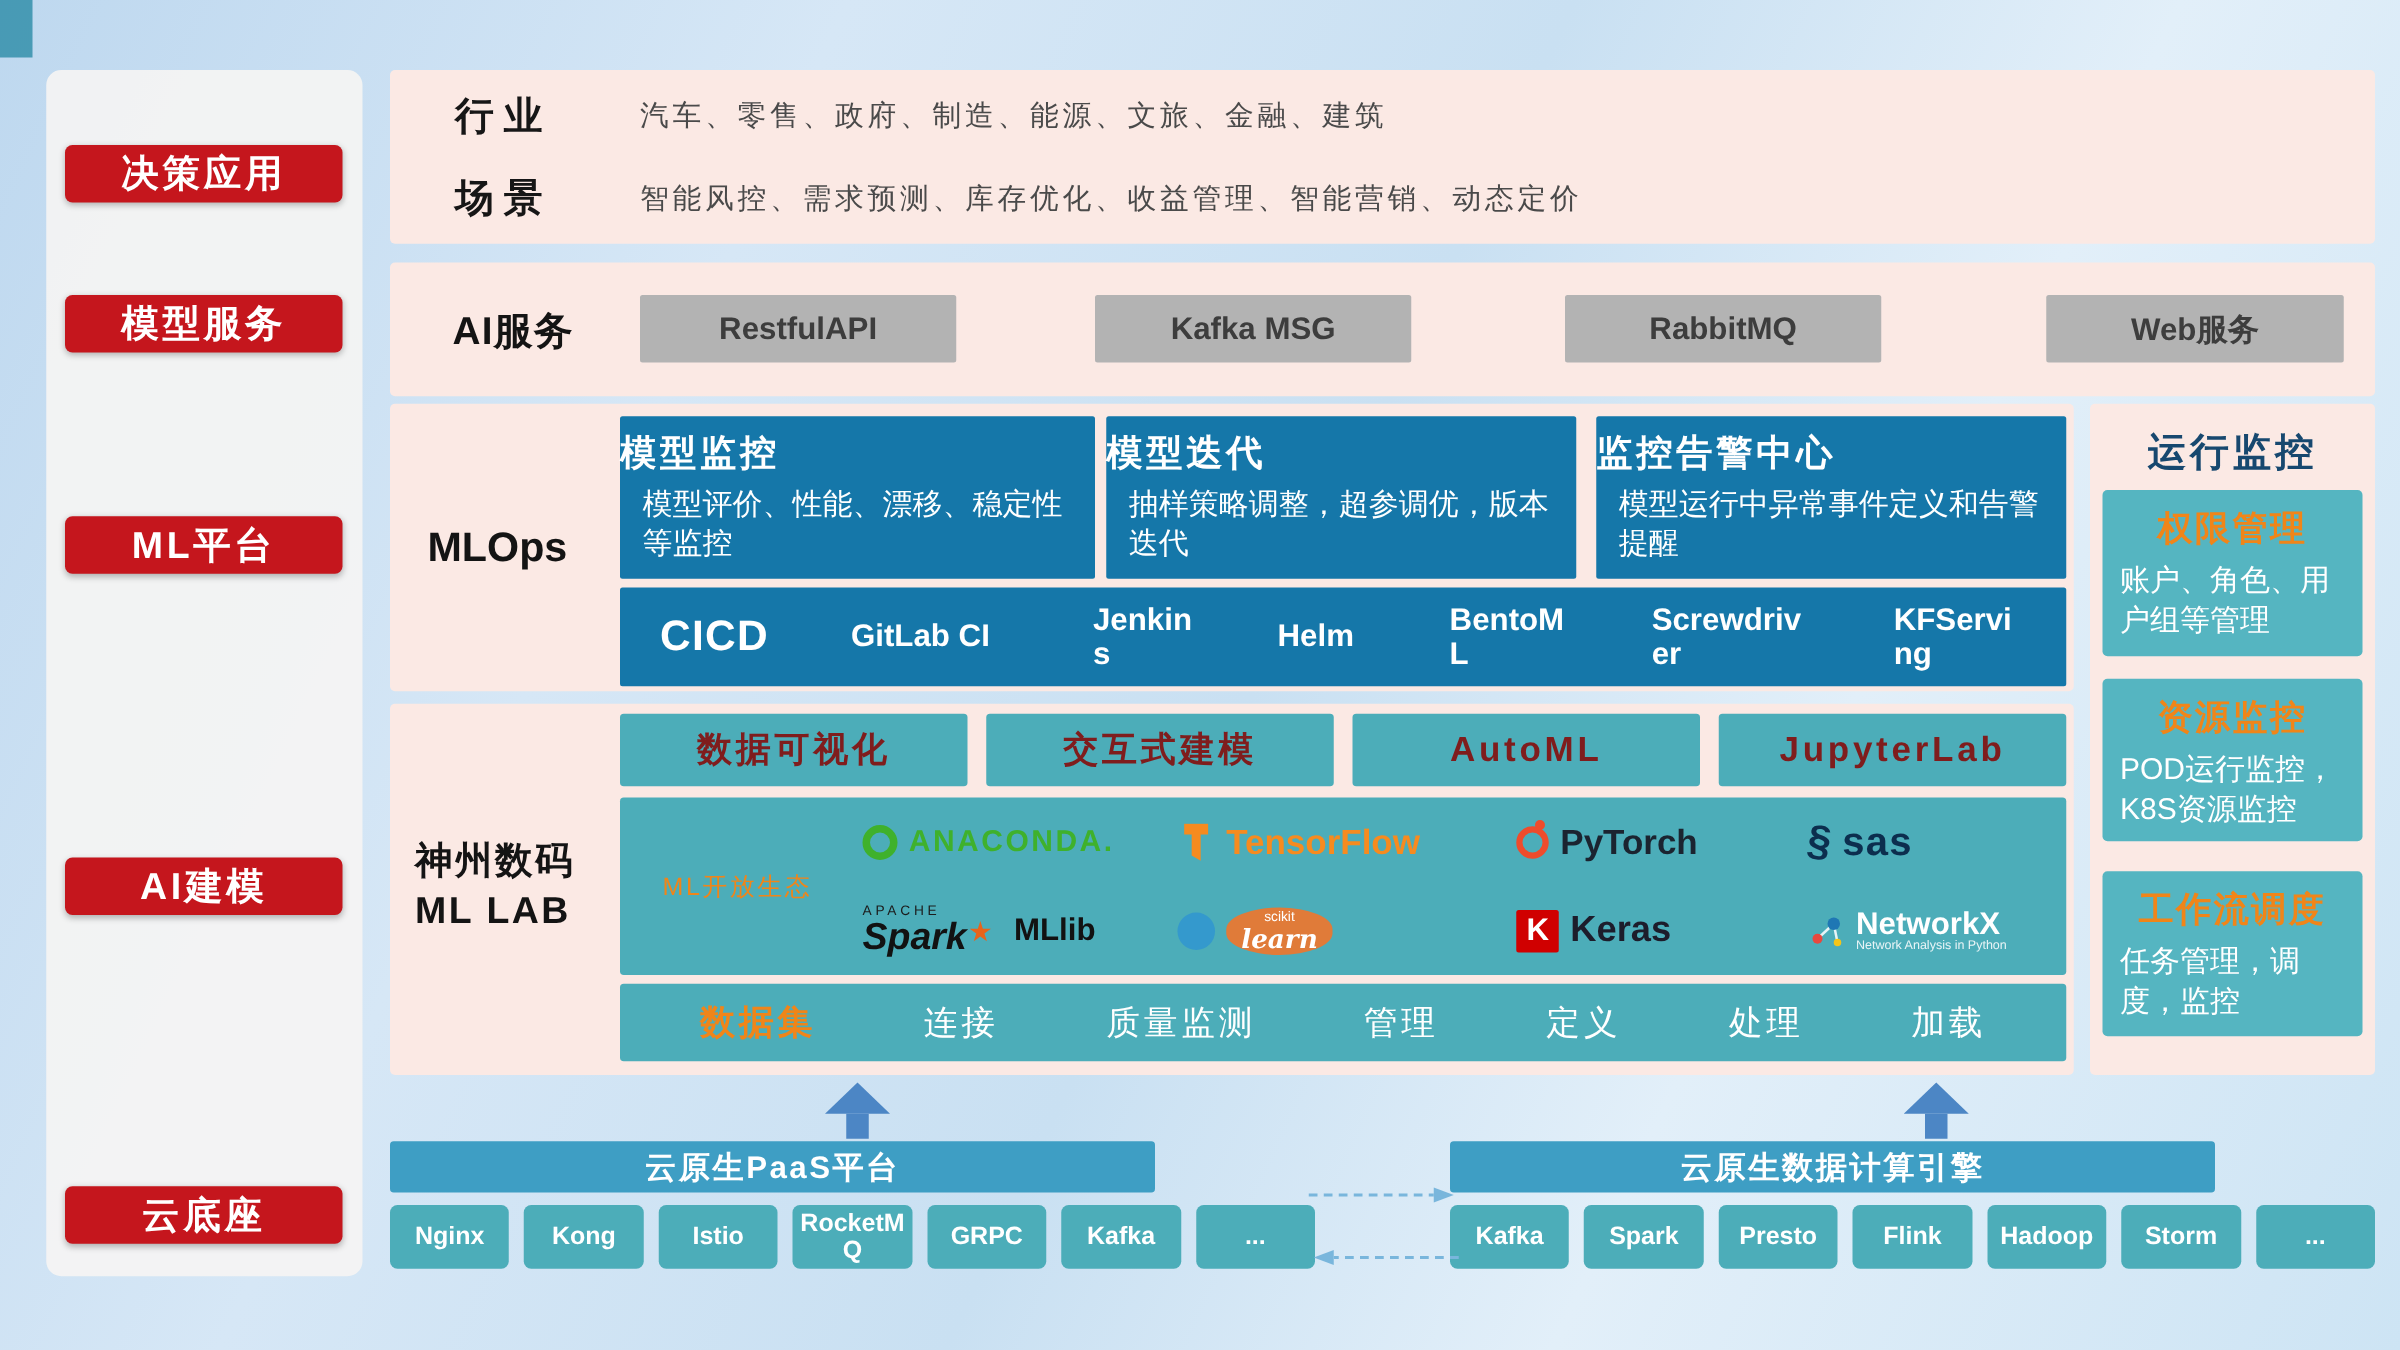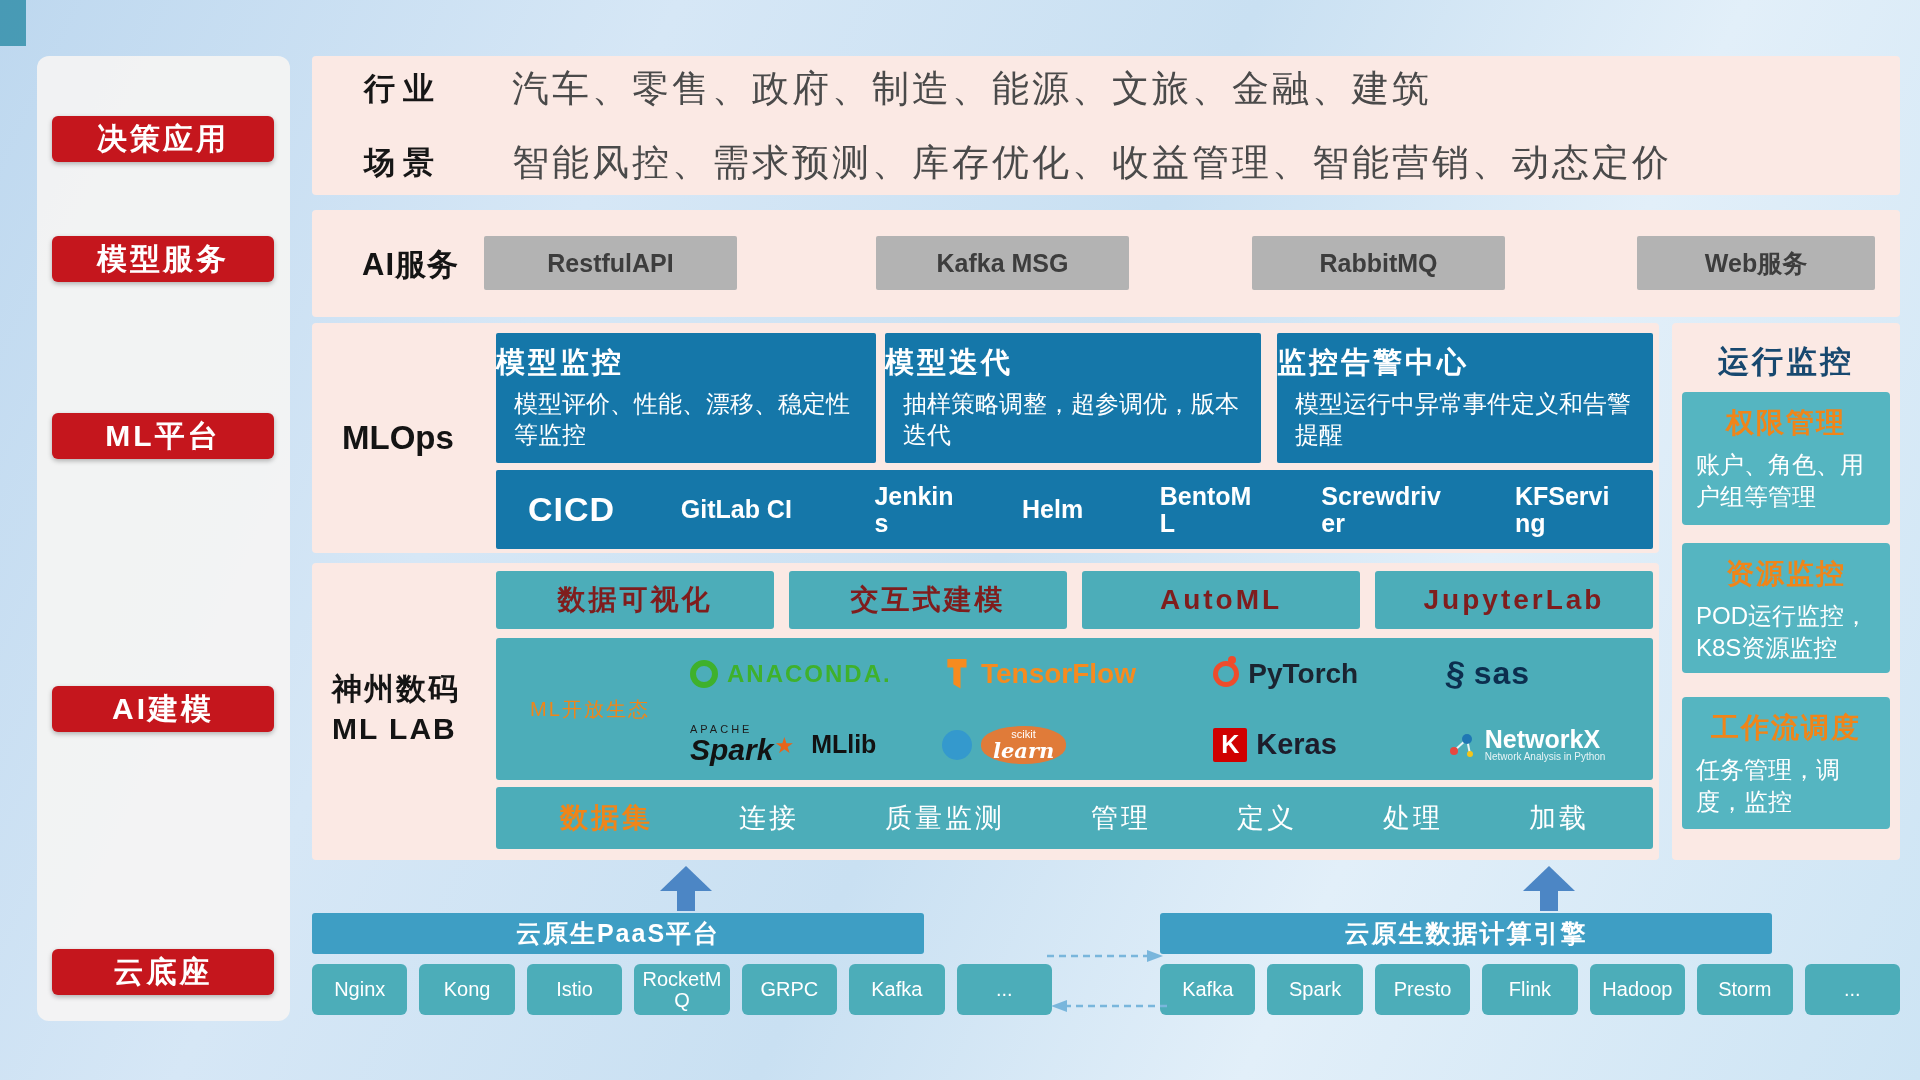--- a/index.html
+++ b/index.html
@@ -20,21 +20,21 @@
     background:#c5161d;color:#fff;font-size:30px;font-weight:bold;letter-spacing:3px;
     display:flex;align-items:center;justify-content:center;border-radius:6px;
     box-shadow:0 2px 5px rgba(0,0,0,.28);}
 
   
   .panel{position:absolute;background:#fbe9e4;border-radius:4px;}
   .row1{left:312px;top:56px;width:1588px;height:139px;
     display:flex;flex-direction:column;justify-content:center;gap:24px;padding-left:52px;box-sizing:border-box;}
   .kv{display:flex;align-items:center;}
   .klabel{width:148px;font-size:31px;font-weight:bold;color:#161616;letter-spacing:8px;}
-  .vlist{font-size:37px;color:#4a4a4a;letter-spacing:3px;}
+  .vlist{font-size:23px;color:#4a4a4a;letter-spacing:3px;}
 
   .row2{left:312px;top:210px;width:1588px;height:107px;}
   .big-label{position:absolute;font-weight:bold;color:#141414;}
   .ai-label{left:50px;top:34px;font-size:31px;letter-spacing:1px;}
   .gray-btn{position:absolute;top:26px;height:54px;background:#b3b3b3;border-radius:2px;
     color:#3d3d3d;font-size:25px;font-weight:bold;display:flex;align-items:center;justify-content:center;}
 
   .row3{left:312px;top:323px;width:1347px;height:230px;}
   .mlops-label{left:30px;top:96px;font-size:33px;}
   .blue-card{position:absolute;top:10px;height:130px;background:#1577a9;border-radius:2px;box-sizing:border-box;}
@@ -97,21 +97,21 @@
   .mc-title{text-align:center;color:#f08519;font-size:28px;font-weight:bold;margin-top:12px;letter-spacing:2px;}
   .mc-desc{color:#fff;font-size:24px;padding:7px 14px 0;line-height:1.35;}
 
   
   .up-arrow{position:absolute;top:866px;width:52px;}
   .up-arrow .tri{width:0;height:0;border-left:26px solid transparent;border-right:26px solid transparent;border-bottom:25px solid #4c86c5;}
   .up-arrow .stem{width:18px;height:20px;background:#4c86c5;margin:0 auto;}
   .flow-bar{position:absolute;top:913px;width:612px;height:41px;background:#3e9ec4;border-radius:3px;
     color:#fff;font-weight:bold;font-size:25px;display:flex;align-items:center;justify-content:center;letter-spacing:2px;}
   .chip-row{position:absolute;top:964px;width:740px;height:51px;display:flex;gap:12px;}
-  .chip{flex:1;background:#4cadb9;border-radius:6px;color:#fff;font-weight:normal;font-size:20px;
+  .chip{flex:1;background:#4cadb9;border-radius:6px;color:#fff;font-weight:bold;font-size:20px;
     display:flex;align-items:center;justify-content:center;text-align:center;line-height:1.05;word-break:break-word;padding:4px;box-sizing:border-box;}
   .dashed-arrows{position:absolute;left:1045px;top:942px;}
 </style>
 </head>
 <body>
 
 <div class="root">
 
   <div class="corner-decor"></div>
 
@@ -128,21 +128,21 @@
       <span class="vlist">汽车、零售、政府、制造、能源、文旅、金融、建筑</span>
     </div>
     <div class="kv">
       <span class="klabel">场景</span>
       <span class="vlist">智能风控、需求预测、库存优化、收益管理、智能营销、动态定价</span>
     </div>
   </div>
 
   <div class="panel row2">
     <span class="big-label ai-label">AI服务</span>
-    <div class="gray-btn" style="left:172px;width:253px">RestfulAPI</div>
+    <div class="gray-btn" style="left:200px;width:253px">RestfulAPI</div>
     <div class="gray-btn" style="left:564px;width:253px">Kafka MSG</div>
     <div class="gray-btn" style="left:940px;width:253px">RabbitMQ</div>
     <div class="gray-btn" style="left:1325px;width:238px">Web服务</div>
   </div>
 
   <div class="panel row3">
     <span class="big-label mlops-label">MLOps</span>
 
     <div class="blue-card" style="left:184px;width:380px">
       <div class="bc-title">模型监控</div>

